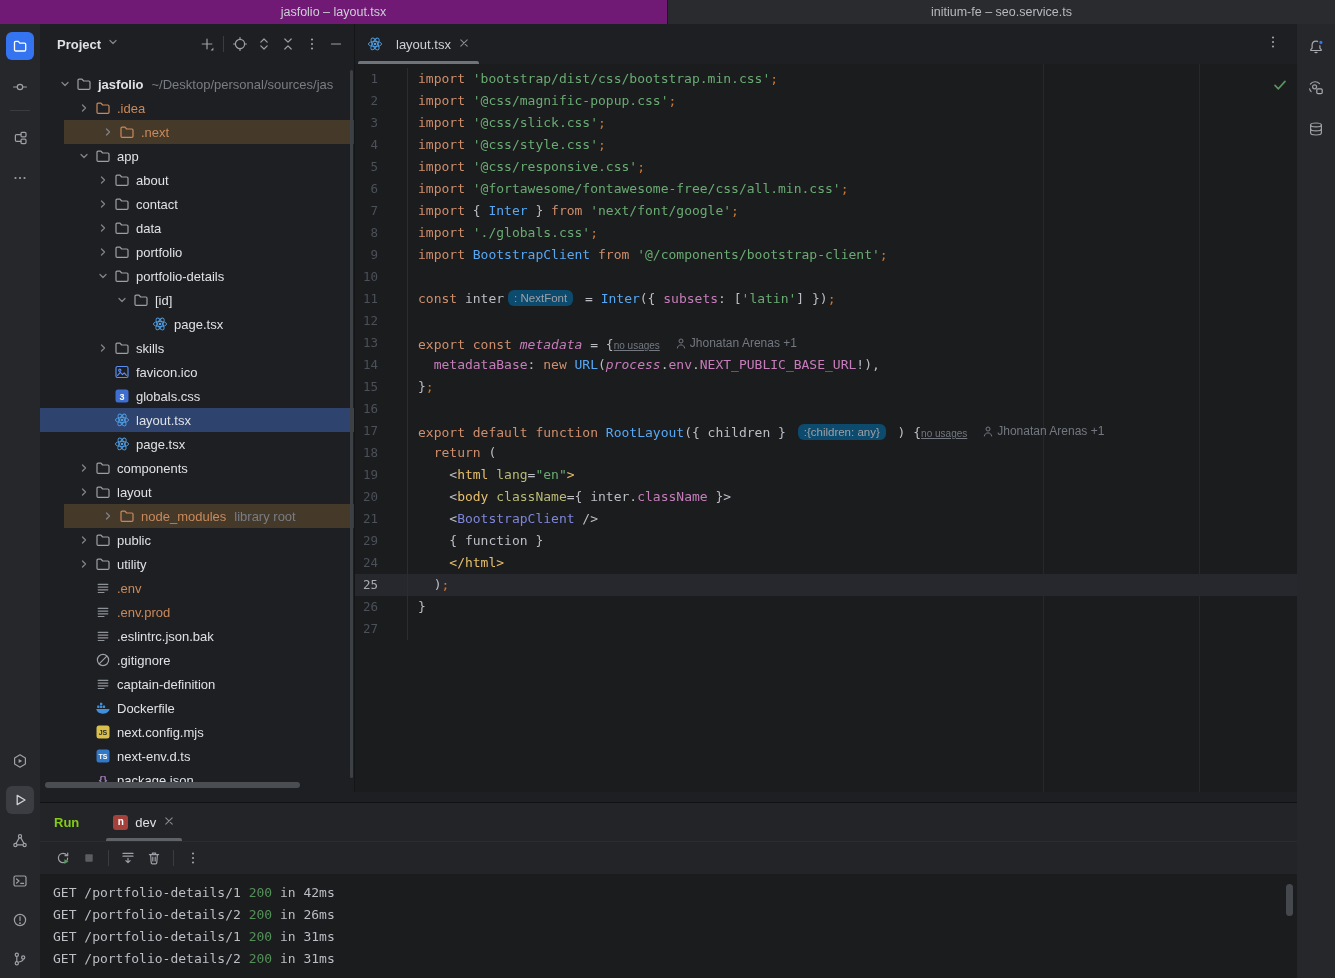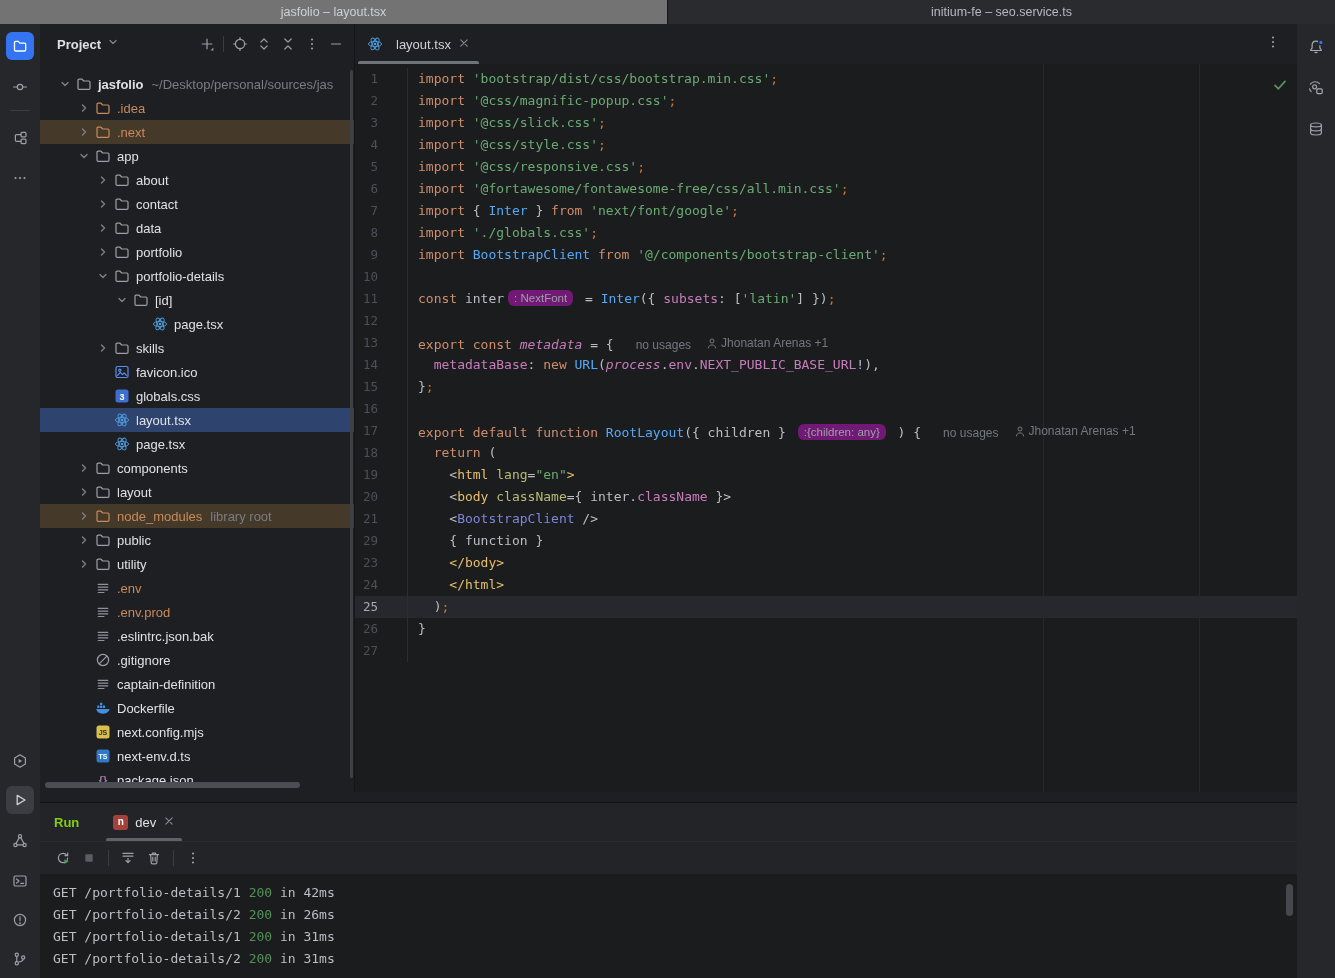--- a/index.html
+++ b/index.html
@@ -3,21 +3,21 @@
 <meta charset="utf-8">
 <style>
   html,body{margin:0;padding:0;}
   body{width:1335px;height:978px;overflow:hidden;background:#1E1F22;
        font-family:"Liberation Sans",sans-serif;-webkit-font-smoothing:antialiased;}
   *{box-sizing:border-box;}
 
   
   .titlebar{height:24px;display:flex;}
   .wtab{flex:1;display:flex;align-items:center;justify-content:center;font-size:12.5px;}
-  .wtab.active{background:#737373;color:#CDD0D6;}
+  .wtab.active{background:#701a75;color:#CDD0D6;}
   .wtab.inactive{background:#2A2B2E;color:#B6B9BE;border-left:1px solid #161719;}
 
   
   .main{display:flex;height:954px;}
   .strip{width:40px;background:#26272B;display:flex;flex-direction:column;align-items:center;flex:none;}
   .strip.rightside{width:38px;}
   .stripbtn{width:28px;height:28px;border-radius:6px;display:flex;align-items:center;justify-content:center;flex:none;}
   .stripbtn.act-blue{background:#3574F0;}
   .stripbtn.act-blue svg *{stroke:#fff;}
   .stripbtn.act-gray{background:#3B3D42;}
@@ -30,21 +30,21 @@
   
   .project{width:315px;background:#1E1F22;display:flex;flex-direction:column;position:relative;flex:none;border-right:1px solid #141517;}
   .phead{height:40px;display:flex;align-items:center;padding:0 6px 0 17px;flex:none;}
   .ptitle{font-size:13px;font-weight:600;color:#DFE1E5;margin-right:4px;}
   .ptools{margin-left:auto;display:flex;align-items:center;}
   .pbtn{width:24px;height:24px;display:flex;align-items:center;justify-content:center;border-radius:4px;}
   .psep{width:1px;height:16px;background:#3A3C41;margin:0 4px;}
   .tree{flex:1;overflow:hidden;padding-top:8px;font-size:13px;}
   .trow{height:24px;display:flex;align-items:center;white-space:nowrap;color:#DFE1E5;overflow:hidden;}
   .trow.sel{background:#2E436E;}
-  .trow.exc{background:#45392A;}
+  .trow.exc{background:#45392A;margin-left:24px;}
   .ind{flex:none;display:inline-block;}
   .chev{width:19px;flex:none;display:flex;align-items:center;justify-content:flex-start;}
   .ticon{width:16px;height:16px;flex:none;display:flex;align-items:center;justify-content:center;margin-right:6px;}
   .ticon svg{display:block;}
   .tlabel{color:#DFE1E5;}
   .tlabel.bold{font-weight:700;}
   .c-orange{color:#C98A5B;}
   .tint-orange svg *{stroke:#C98A5B;}
   .tsuffix{color:#797D84;margin-left:8px;}
   .hthumb{position:absolute;bottom:4px;left:5px;width:255px;height:6px;border-radius:3px;background:#4A4D52;}
@@ -61,23 +61,23 @@
   .guide{position:absolute;top:0;bottom:0;width:1px;background:#27282C;z-index:-1;}
   .cline{display:flex;height:22px;}
   .cline.cur{background:#26282E;}
   .lnum{width:53px;flex:none;text-align:right;padding-right:29px;color:#4B5059;border-right:1px solid #2B2D31;font-size:12.5px;}
   .cline.cur .lnum{color:#A9ABB2;}
   .ltext{padding-left:10px;white-space:pre;color:#BCBEC4;}
   .tk-kw{color:#CF8E6D;} .tk-str{color:#6AAB73;} .tk-plain{color:#BCBEC4;}
   .tk-semi{color:#CC7832;} .tk-fn{color:#56A8F5;} .tk-comp{color:#7E86DB;}
   .tk-prop{color:#C77DBB;} .tk-gvar{color:#C77DBB;font-style:italic;}
   .tk-tag{color:#E8BF6A;} .tk-attr{color:#BABB74;}
-  .tk-inlay{display:inline-block;background:#701a75;color:#9DA0A6;border-radius:6px;padding:0 6px;
+  .tk-inlay{display:inline-block;background:#0c4a6e;color:#9DA0A6;border-radius:6px;padding:0 6px;
             font-size:11.5px;font-family:"Liberation Sans",sans-serif;line-height:16px;vertical-align:1px;margin:0 4px;}
-  .tk-usages{color:#747880;font-family:"Liberation Sans",sans-serif;font-size:12px;margin-left:22px;}
+  .tk-usages{color:#747880;font-family:"Liberation Sans",sans-serif;font-size:10px;text-decoration:underline;}
   .tk-author{color:#747880;font-family:"Liberation Sans",sans-serif;font-size:12px;margin-left:16px;display:inline-flex;align-items:center;gap:4px;justify-content:flex-end;}
   .check{position:absolute;top:12px;right:10px;}
 
   
   .runpanel{height:181px;display:flex;flex-direction:column;background:#1B1C1E;border-top:1px solid #101113;flex:none;}
   .runhead{height:38px;background:#232428;display:flex;align-items:center;padding-left:14px;flex:none;}
   .runtitle{font-weight:700;font-size:13px;color:#84cc16;margin-right:24px;}
   .rtab{height:38px;display:flex;align-items:center;gap:7px;padding:0 10px;position:relative;color:#DFE1E5;font-size:13px;}
   .rtab .tabbar{background:#5F6368;}
   .runtools{height:33px;background:#232428;display:flex;align-items:center;padding-left:10px;flex:none;border-top:1px solid #2A2C30;}
@@ -739,24 +739,20 @@
               <span class="lnum">20</span>
               <span class="ltext"><span class="tk-plain">    &lt;</span><span class="tk-tag">body</span><span class="tk-attr"> className</span><span class="tk-plain">={ inter.</span><span class="tk-prop">className</span><span class="tk-plain"> }&gt;</span></span>
             </div>
             <div class="cline">
               <span class="lnum">21</span>
               <span class="ltext"><span class="tk-plain">    &lt;</span><span class="tk-comp">BootstrapClient</span><span class="tk-plain"> /&gt;</span></span>
             </div>
             <div class="cline">
               <span class="lnum">29</span>
               <span class="ltext"><span class="tk-plain">    { function }</span></span>
-            </div>
-            <div class="cline">
-              <span class="lnum">23</span>
-              <span class="ltext"><span class="tk-tag">    &lt;/body&gt;</span></span>
             </div>
             <div class="cline">
               <span class="lnum">24</span>
               <span class="ltext"><span class="tk-tag">    &lt;/html&gt;</span></span>
             </div>
             <div class="cline cur">
               <span class="lnum">25</span>
               <span class="ltext"><span class="tk-plain">  )</span><span class="tk-semi">;</span></span>
             </div>
             <div class="cline">

